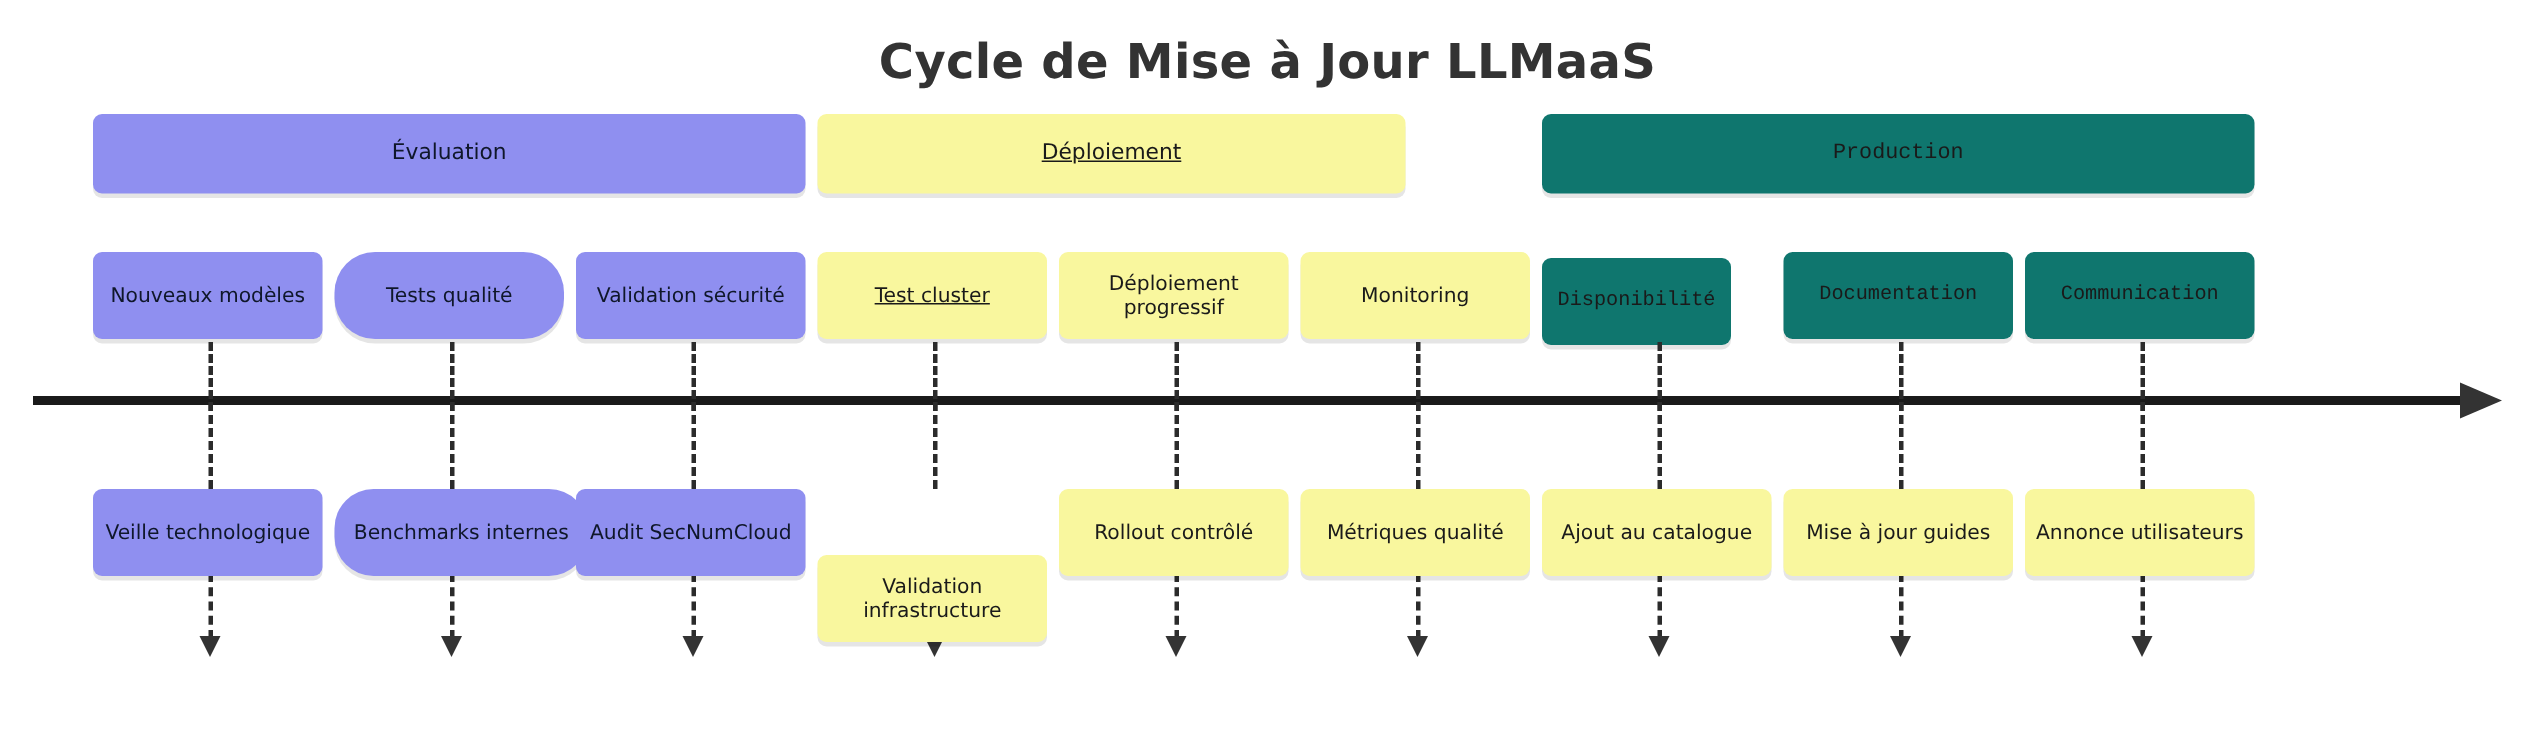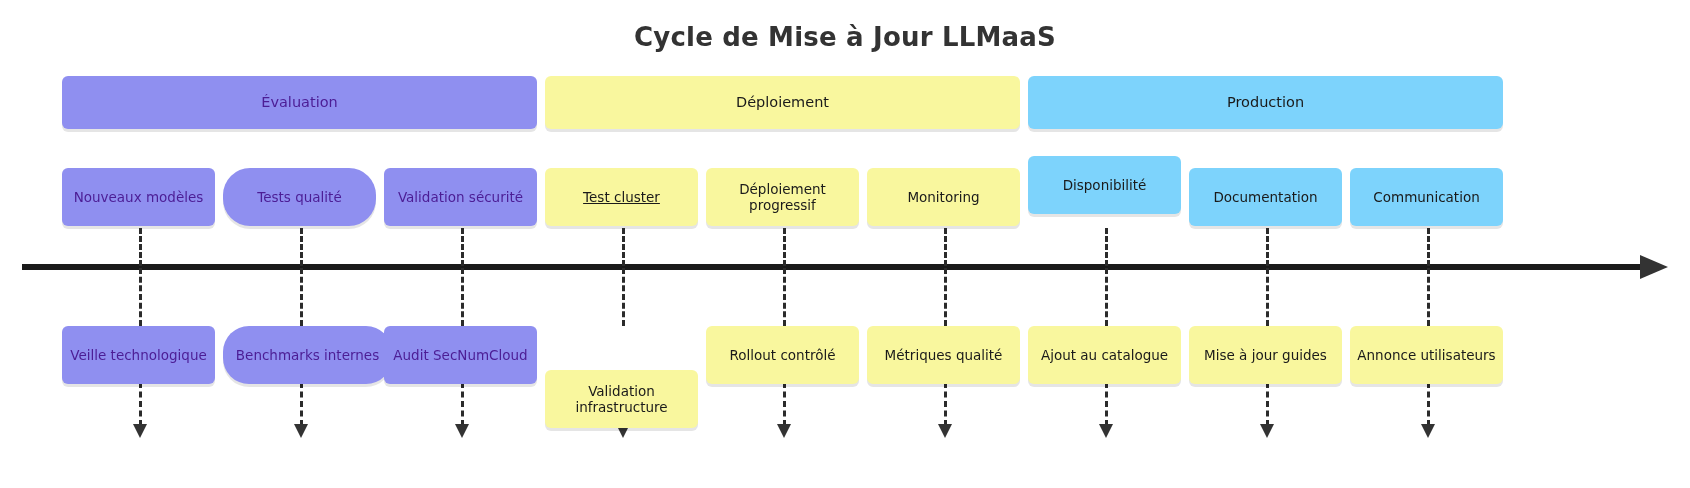--- a/index.html
+++ b/index.html
@@ -10,21 +10,21 @@
     font-family:"DejaVu Sans","Liberation Sans",sans-serif;
     overflow:hidden;
     position:relative;
   }
   .canvas{position:relative;width:1690px;height:488px;}
 
   
   .title{
     position:absolute;top:22px;left:0;width:1690px;
     text-align:center;
-    font-size:26px;font-weight:bold;color:#333333;
+    font-size:32px;font-weight:bold;color:#333333;
     letter-spacing:.2px;
     white-space:nowrap;
   }
 
   
   .tbox{
     position:absolute;
     box-sizing:border-box;
     border-radius:6px;
     display:flex;align-items:center;justify-content:center;
@@ -42,23 +42,23 @@
   }
   
   .event{
     height:58px;
     font-size:13.5px;
     font-weight:400;
   }
   .event .lbl{display:block;}
 
   
-  .c-purple{background:#8f8ff0;color:#4c1d95;}
+  .c-purple{background:#8f8ff0;color:#0f172a;}
   .c-yellow{background:#f9f79e;color:#1a1a1a;}
-  .c-green {background:#7dd3fc;color:#1a1a1a;}
+  .c-green {background:#0f766e;color:#1a1a1a;font-family:Liberation Mono, monospace;}
 
   
   .axis-line{
     position:absolute;
     left:22px;top:264px;
     width:1622px;height:6px;
     background:#1a1a1a;
   }
   .axis-arrow{
     position:absolute;
@@ -92,21 +92,21 @@
 <body>
 
 <div class="canvas">
 
   <div class="title">Cycle de Mise à Jour LLMaaS</div>
 
   <div id="sections-layer">
       <div class="tbox section c-purple" style="left: 62px; width: 475px; top: 76px;">
         <span class="lbl">Évaluation</span>
       </div>
-      <div class="tbox section c-yellow" style="left: 545px; width: 475px; top: 76px;">
+      <div class="tbox section c-yellow" style="left: 545px; width: 392px; top: 76px; text-decoration: underline;">
         <span class="lbl">Déploiement</span>
       </div>
       <div class="tbox section c-green" style="left: 1028px; width: 475px; top: 76px;">
         <span class="lbl">Production</span>
       </div>
     </div>
   <div id="top-layer">
       <div class="tbox event c-purple" style="left: 62px; width: 153px; top: 168px;">
         <span class="lbl">Nouveaux modèles</span>
       </div>
@@ -118,21 +118,21 @@
       </div>
       <div class="tbox event c-yellow" style="left: 545px; width: 153px; top: 168px; text-decoration: underline;">
         <span class="lbl">Test cluster</span>
       </div>
       <div class="tbox event c-yellow" style="left: 706px; width: 153px; top: 168px;">
         <span class="lbl">Déploiement progressif</span>
       </div>
       <div class="tbox event c-yellow" style="left: 867px; width: 153px; top: 168px;">
         <span class="lbl">Monitoring</span>
       </div>
-      <div class="tbox event c-green" style="left: 1028px; width: 153px; top: 156px;">
+      <div class="tbox event c-green" style="left: 1028px; width: 126px; top: 172px;">
         <span class="lbl">Disponibilité</span>
       </div>
       <div class="tbox event c-green" style="left: 1189px; width: 153px; top: 168px;">
         <span class="lbl">Documentation</span>
       </div>
       <div class="tbox event c-green" style="left: 1350px; width: 153px; top: 168px;">
         <span class="lbl">Communication</span>
       </div>
     </div>
 

